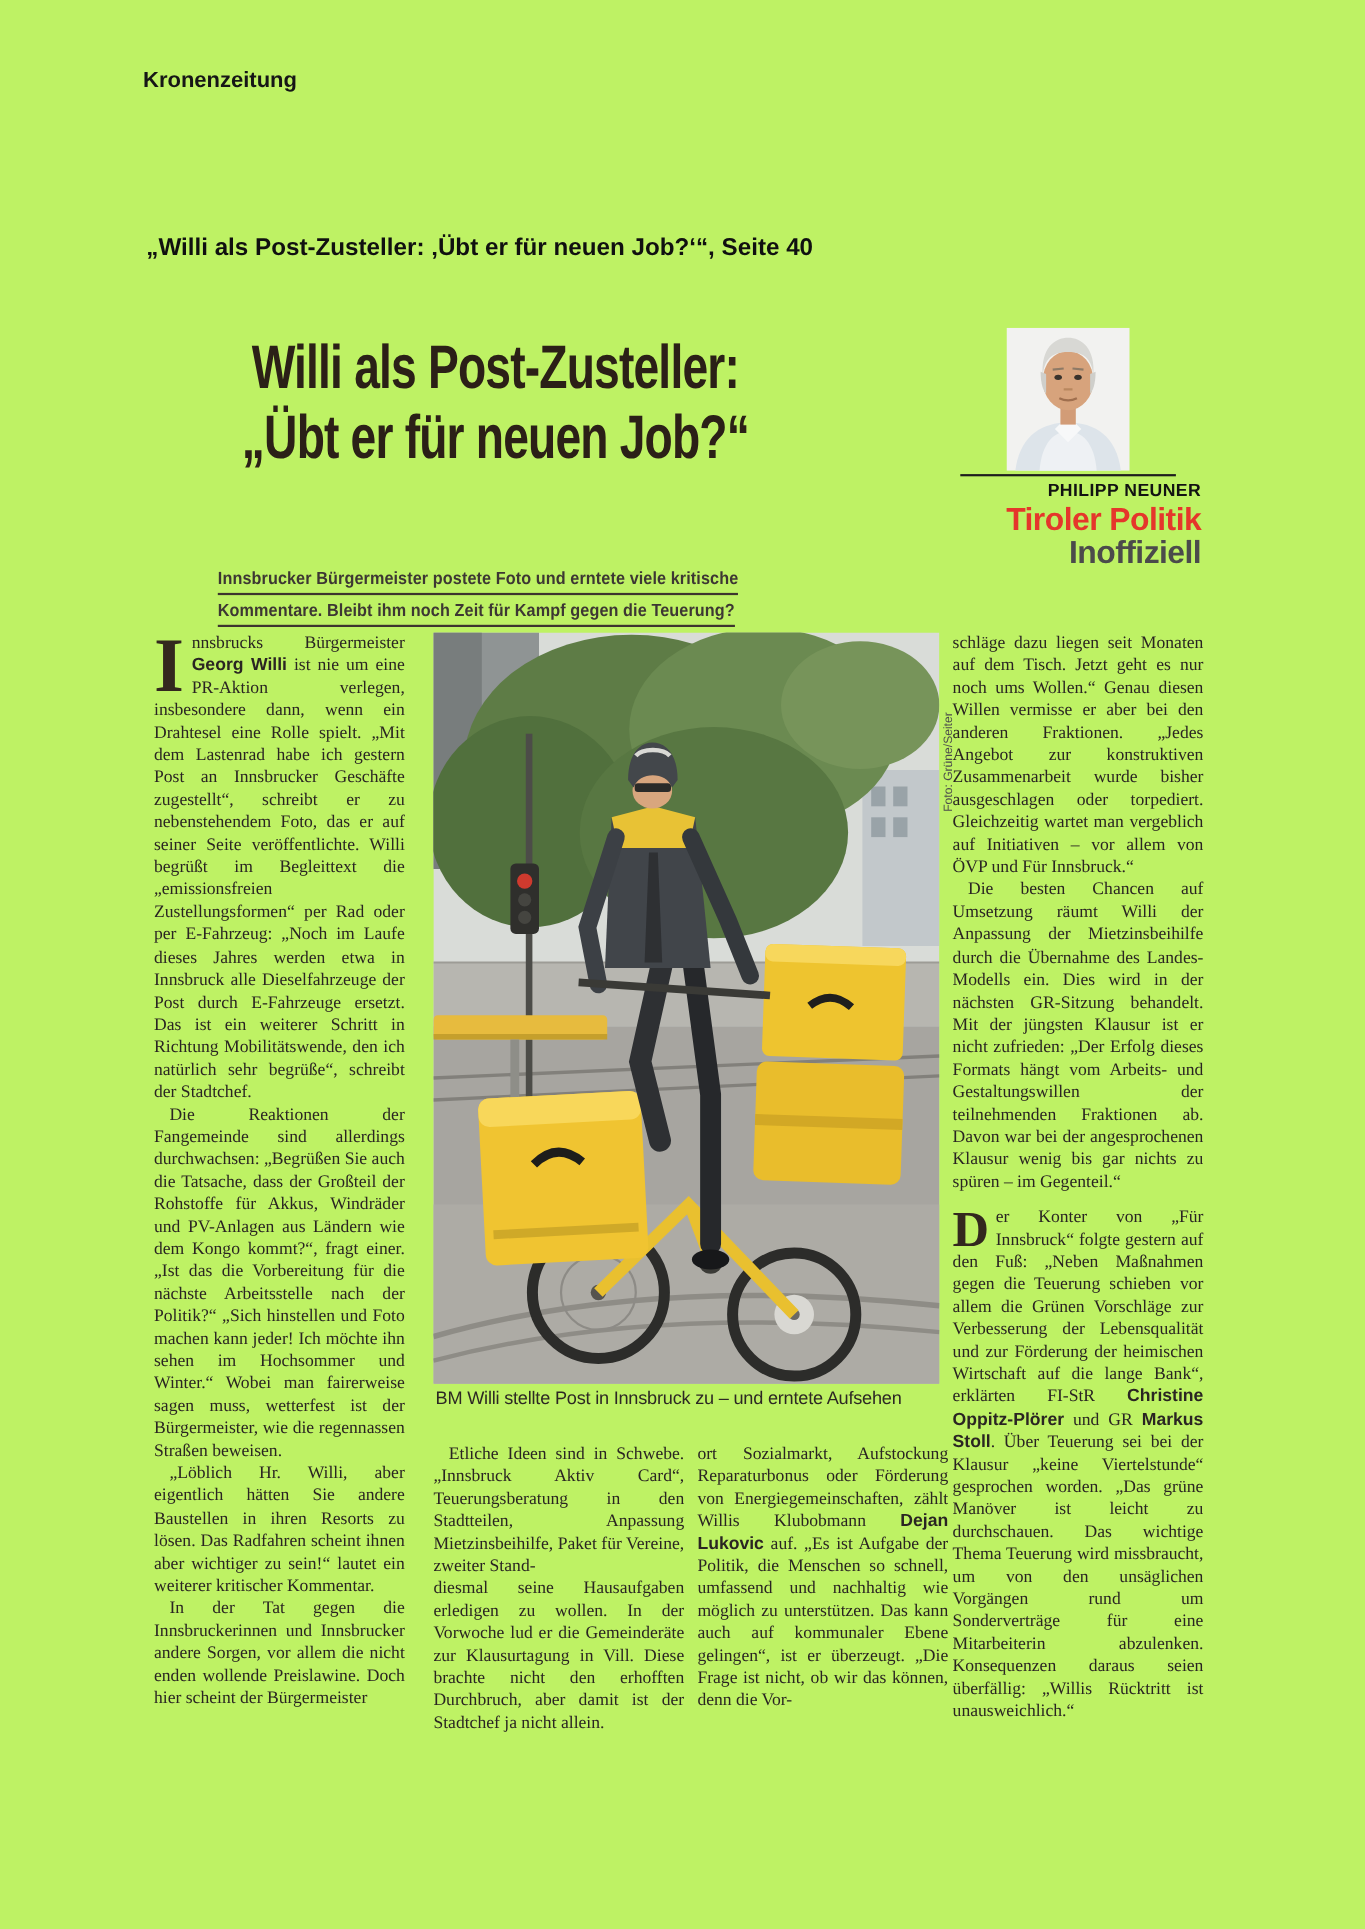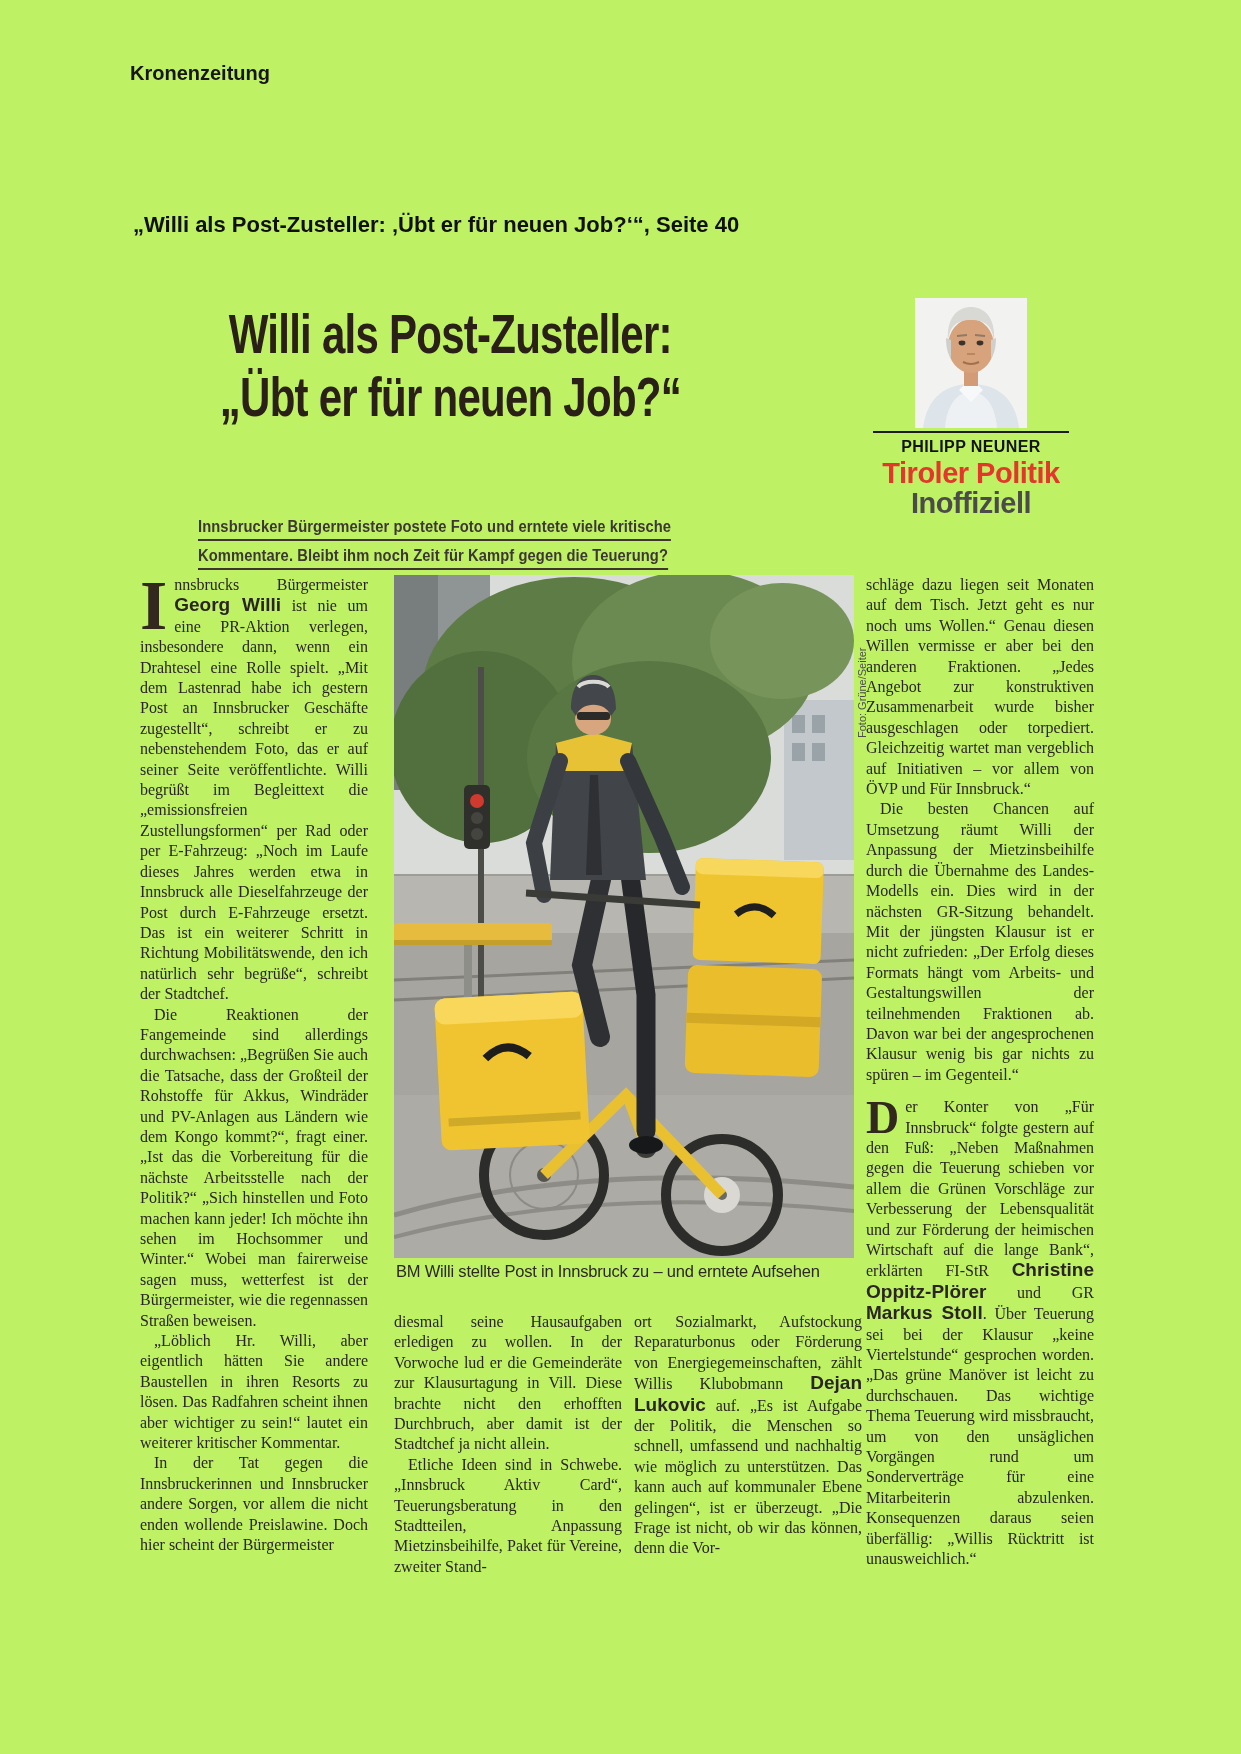--- a/index.html
+++ b/index.html
@@ -16,42 +16,42 @@
   .headline .hl{display:inline-block;font-size:56px;line-height:1.12;letter-spacing:-1px;
                 transform:scaleX(.75);transform-origin:center;white-space:nowrap;}
 
   .subhead{position:absolute;left:198px;top:482px;width:640px;
            font-family:"Liberation Sans",sans-serif;font-weight:bold;font-size:16px;
            color:#3d3733;line-height:1.0;margin-top:37px;}
   .subhead .shl{display:inline-block;transform:scaleX(.92);transform-origin:left;
                 border-bottom:2.5px solid #3d352e;padding-bottom:4px;margin-bottom:7px;
                 white-space:nowrap;letter-spacing:.1px;}
 
-  .author{position:absolute;left:850px;top:298px;width:242px;text-align:center;
+  .author{position:absolute;left:850px;top:298px;width:242px;text-align:right;
           font-family:"Liberation Sans",sans-serif;}
   .portrait{display:block;margin:0 auto;width:112px;height:130px;}
   .author-rule{width:196px;margin:3px auto 5px;border-top:2px solid #1d1d1d;}
   .author-name{font-weight:bold;font-size:16px;letter-spacing:.4px;color:#121212;}
   .col-title1{font-size:29px;font-weight:bold;color:#e5362b;line-height:1.02;margin-top:3px;
               letter-spacing:-.5px;}
   .col-title2{font-size:29px;font-weight:bold;color:#4b4b4b;line-height:1.02;letter-spacing:-.5px;}
 
   .bodycol{position:absolute;width:228px;text-align:justify;font-size:16px;line-height:20.4px;
            color:#2a2522;}
   #col1{left:140px;top:575px;height:990px;}
   #col2{left:394px;top:1312px;height:256px;}
   #col3{left:634px;top:1312px;height:256px;}
   #col4{left:866px;top:575px;height:1010px;}
   .para{text-indent:14px;margin:0;}
   .para.noindent{text-indent:0;}
   .para.gap{margin-top:12px;}
   .dropcap{float:left;font-family:"Liberation Serif",serif;font-weight:bold;color:#33281e;
            font-size:70px;line-height:56px;margin:3px 7px 0 0;}
   .dropcap.small{font-size:46px;line-height:36px;margin:3px 6px 0 0;}
-  .bname{font-family:"Liberation Sans",sans-serif;font-weight:bold;font-size:19px;}
+  .bname{font-family:"Liberation Sans",sans-serif;font-weight:bold;font-size:16px;}
 
   .photo{position:absolute;left:394px;top:575px;width:460px;height:683px;display:block;}
   .credit{position:absolute;left:856px;top:578px;height:160px;
           font-family:"Liberation Sans",sans-serif;font-size:11px;color:#4c4c4c;
           writing-mode:vertical-rl;transform:rotate(180deg);white-space:nowrap;}
   .caption{position:absolute;left:396px;top:1262px;width:462px;
            font-family:"Liberation Sans",sans-serif;font-weight:normal;font-size:16.5px;
            letter-spacing:-.2px;color:#2d2824;white-space:nowrap;}
 
   .footer{position:absolute;left:0;top:1686px;width:100%;text-align:center;
@@ -174,22 +174,22 @@
     <rect x="183" y="137" width="33" height="8" rx="3" fill="#2b2b29"></rect>
     <path d="M177,134 C177,110 188,100 199,100 C211,100 222,110 222,134 L217,141 C212,126 187,126 182,141 Z" fill="#43474b"></path>
     <path d="M184,112 C190,105 209,105 215,112" stroke="#d9d9d5" stroke-width="4" fill="none"></path>
   </svg>
 
   <div class="credit">Foto: Grüne/Seiter</div>
 
   <div class="caption">BM Willi stellte Post in Innsbruck zu – und erntete Aufsehen</div>
 
   <div class="bodycol" id="col2">
+      <p class="para"><span>Etliche Ideen sind in Schwebe. „Innsbruck Aktiv Card“, Teuerungsberatung in den Stadtteilen, Anpassung Mietzinsbeihilfe, Paket für Vereine, zweiter Stand-</span></p>
       <p class="para noindent"><span>diesmal seine Hausaufgaben erledigen zu wollen. In der Vorwoche lud er die Gemeinderäte zur Klausurtagung in Vill. Diese brachte nicht den erhofften Durchbruch, aber damit ist der Stadtchef ja nicht allein.</span></p>
-      <p class="para"><span>Etliche Ideen sind in Schwebe. „Innsbruck Aktiv Card“, Teuerungsberatung in den Stadtteilen, Anpassung Mietzinsbeihilfe, Paket für Vereine, zweiter Stand-</span></p>
     </div>
   <div class="bodycol" id="col3">
       <p class="para noindent"><span>ort Sozialmarkt, Aufstockung Reparaturbonus oder Förderung von Energiegemeinschaften, zählt Willis Klubobmann </span><span class="bname">Dejan Lukovic</span><span> auf. „Es ist Aufgabe der Politik, die Menschen so schnell, umfassend und nachhaltig wie möglich zu unterstützen. Das kann auch auf kommunaler Ebene gelingen“, ist er überzeugt. „Die Frage ist nicht, ob wir das können, denn die Vor-</span></p>
     </div>
   <div class="bodycol" id="col4">
       <p class="para noindent"><span>schläge dazu liegen seit Monaten auf dem Tisch. Jetzt geht es nur noch ums Wollen.“ Genau diesen Willen vermisse er aber bei den anderen Fraktionen. „Jedes Angebot zur konstruktiven Zusammenarbeit wurde bisher ausgeschlagen oder torpediert. Gleichzeitig wartet man vergeblich auf Initiativen – vor allem von ÖVP und Für Innsbruck.“</span></p>
       <p class="para"><span>Die besten Chancen auf Umsetzung räumt Willi der Anpassung der Mietzinsbeihilfe durch die Übernahme des Landes-Modells ein. Dies wird in der nächsten GR-Sitzung behandelt. Mit der jüngsten Klausur ist er nicht zufrieden: „Der Erfolg dieses Formats hängt vom Arbeits- und Gestaltungswillen der teilnehmenden Fraktionen ab. Davon war bei der angesprochenen Klausur wenig bis gar nichts zu spüren – im Gegenteil.“</span></p>
       <p class="para noindent gap"><span class="dropcap small">D</span><span>er Konter von „Für Innsbruck“ folgte gestern auf den Fuß: „Neben Maßnahmen gegen die Teuerung schieben vor allem die Grünen Vorschläge zur Verbesserung der Lebensqualität und zur Förderung der heimischen Wirtschaft auf die lange Bank“, erklärten FI-StR </span><span class="bname">Christine Oppitz-Plörer</span><span> und GR </span><span class="bname">Markus Stoll</span><span>. Über Teuerung sei bei der Klausur „keine Viertelstunde“ gesprochen worden. „Das grüne Manöver ist leicht zu durchschauen. Das wichtige Thema Teuerung wird missbraucht, um von den unsäglichen Vorgängen rund um Sonderverträge für eine Mitarbeiterin abzulenken. Konsequenzen daraus seien überfällig: „Willis Rücktritt ist unausweichlich.“</span></p>
     </div>
 

